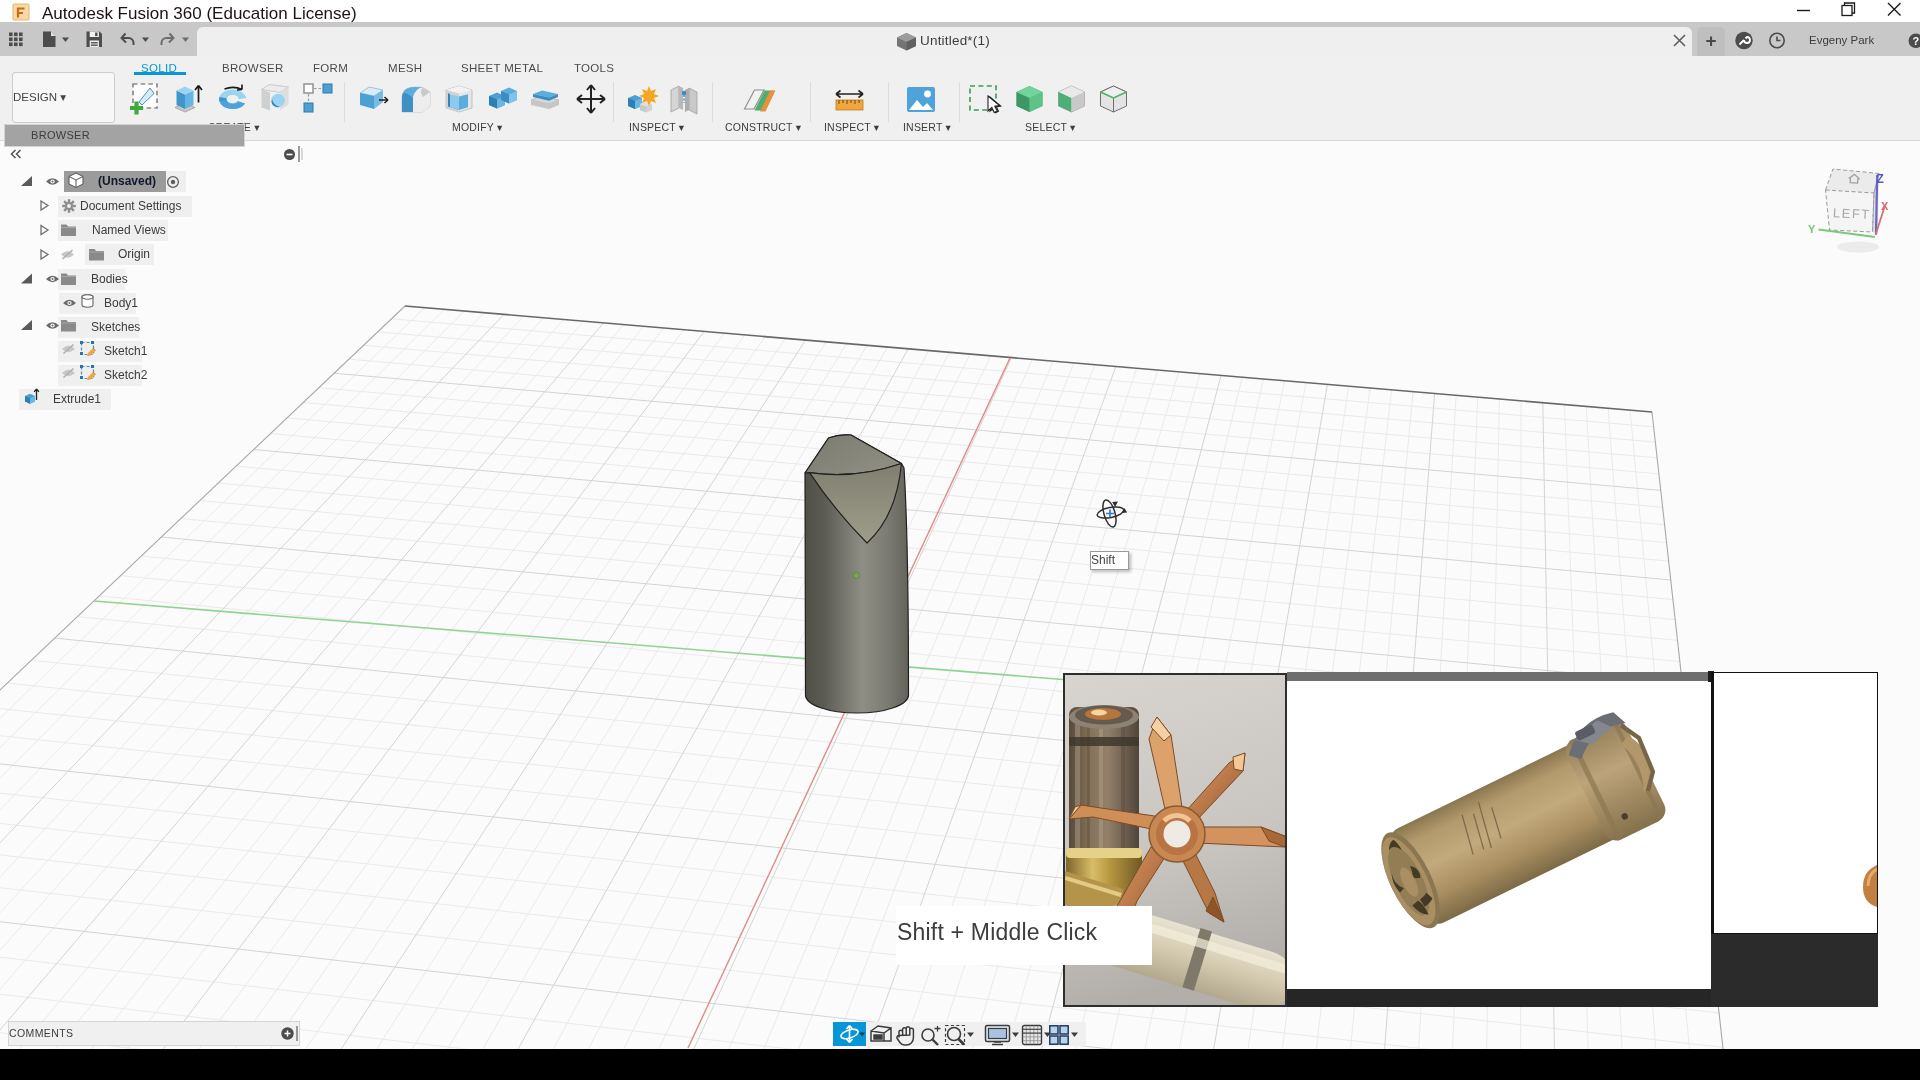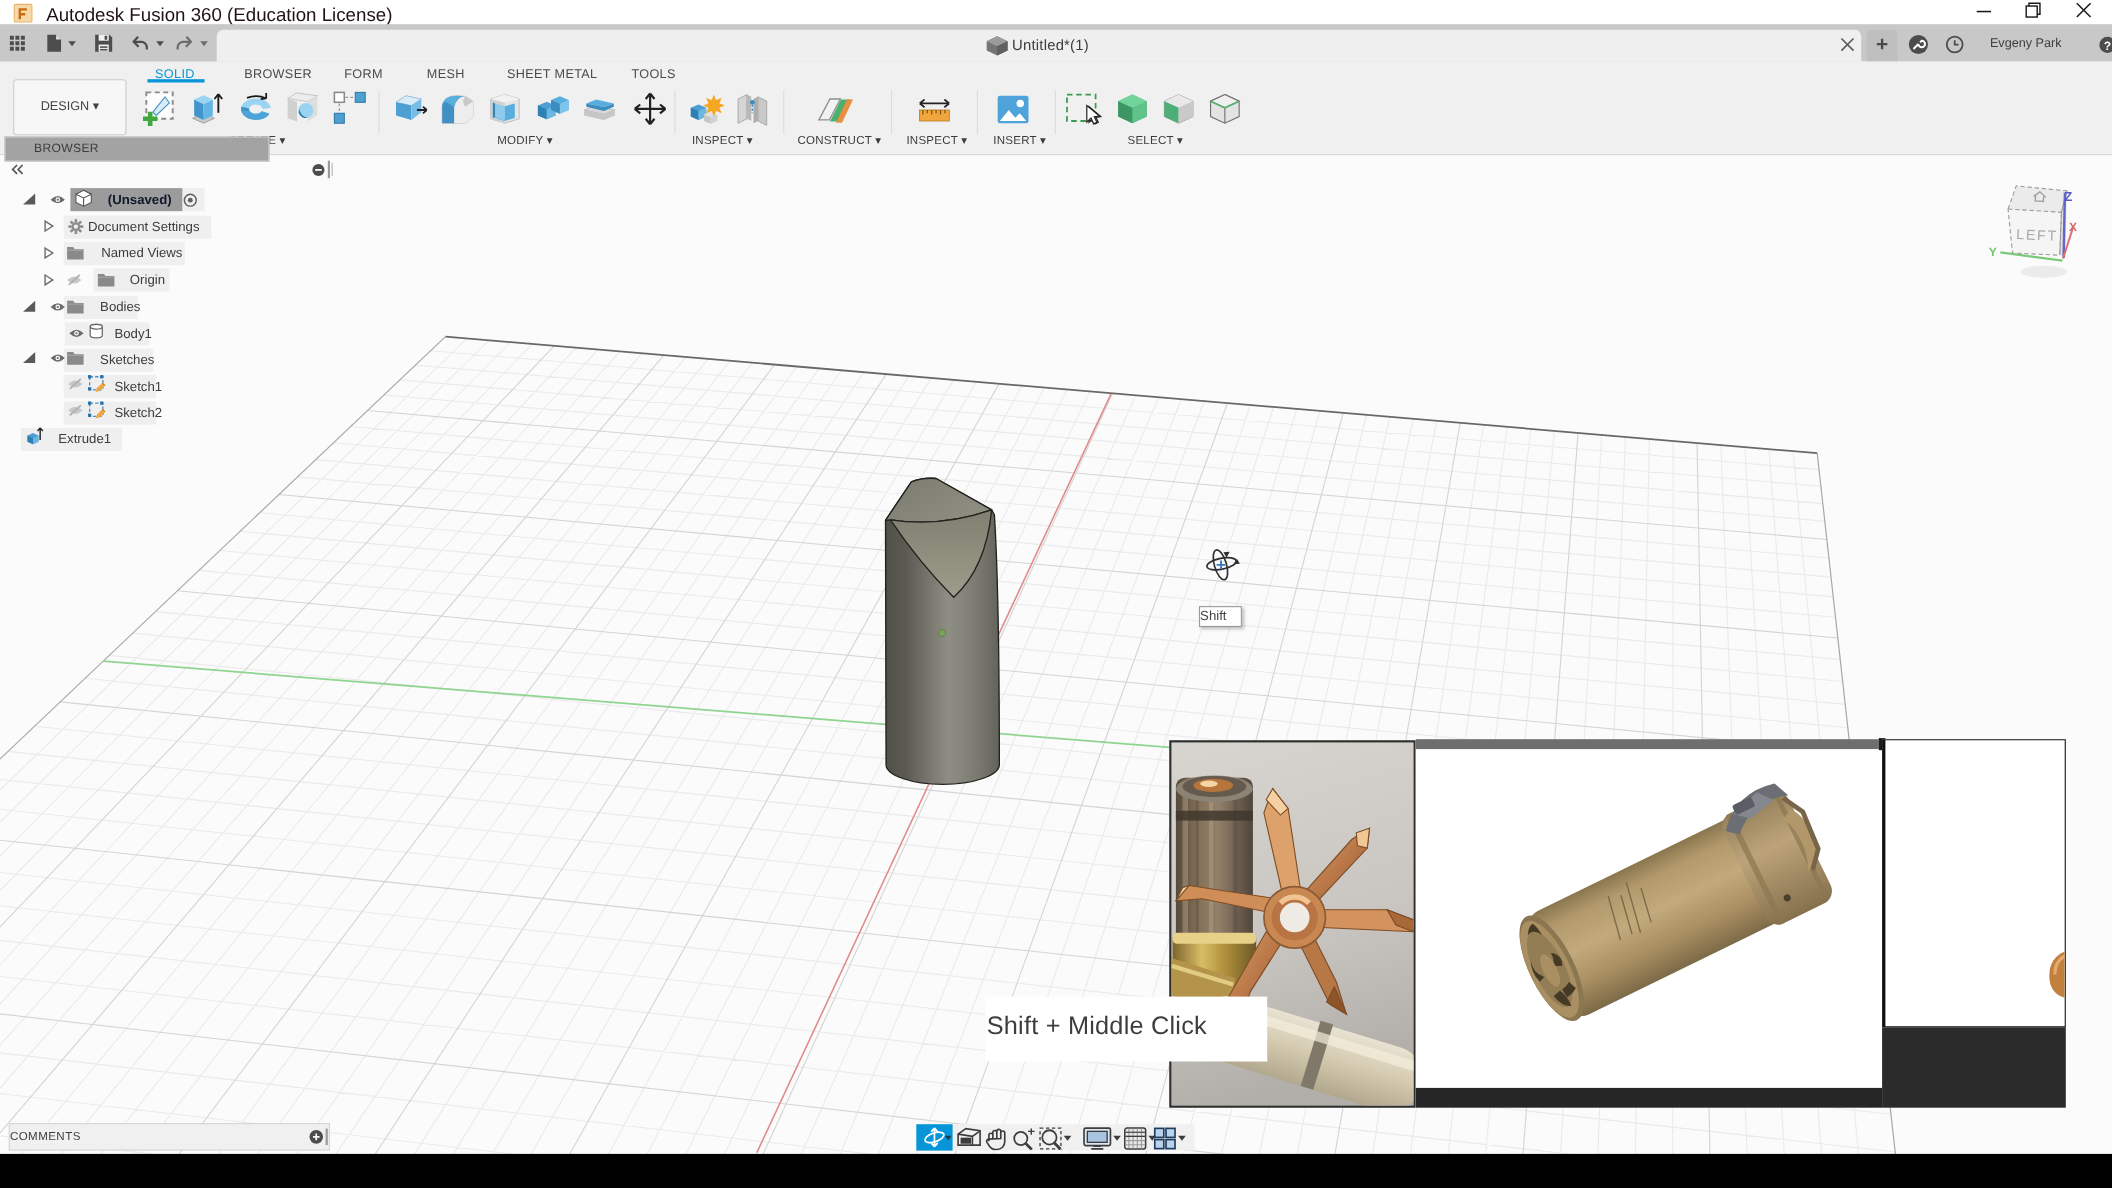--- a/index.html
+++ b/index.html
@@ -8,21 +8,21 @@
 #title-text{left:42px;top:4px;font-size:17px;color:#201018}
 #tabstrip{left:0;top:22px;width:1920px;height:34px;background:#c8c8c8}
 #qat{left:0;top:2px;width:197px;height:32px;background:#c8c8c8}
 #doctab{left:197px;top:5px;width:1495px;height:29px;background:#efefef;border-radius:6px 6px 0 0}
 #tabtitle{left:723px;top:6px;font-size:13.5px;color:#3d3d3d;letter-spacing:.2px}
 #plusbtn{left:1697px;top:5px;width:28px;height:29px;background:#bfbfbf;border-radius:5px 5px 0 0;color:#4a4a4a;font-size:19px;text-align:center;line-height:28px;font-weight:bold}
 #username{left:1809px;top:12px;font-size:11.5px;color:#3d3d3d}
 #ribbon{left:0;top:56px;width:1920px;height:85px;background:#f0f0f0;border-bottom:1px solid #d8d8d8}
 .rtab{top:6px;font-size:11.5px;color:#4b4b4b;letter-spacing:.3px}
 #solid-underline{left:134px;top:16px;width:52px;height:3px;background:#0696d7}
-#designbtn{left:12px;top:16px;width:103px;height:51px;background:#f7f7f7;border:1px solid #ccc;border-radius:3px;text-align:center;font-size:11.5px;color:#444;line-height:49px}
+#designbtn{left:12px;top:16px;width:103px;height:51px;background:#f7f7f7;border:1px solid #ccc;border-radius:3px;font-size:11.5px;color:#444;line-height:49px}
 .glabel{top:65px;font-size:10.5px;color:#3c3c3c;letter-spacing:.2px}
 .gsep{top:26px;width:1px;height:40px;background:#dcdcdc}
 #canvas{left:0;top:141px;width:1920px;height:908px;background:#fbfbfb}
 #browser-head{left:4px;top:124px;width:241px;height:23px;background:#a3a3a3;border:1px solid #d4d4d4;font-size:11px;color:#3d3d3d;line-height:21px;letter-spacing:.3px}
 .trow{font-size:12px;color:#3c3c3c;line-height:20px;height:20px}
 .rowbg{background:#efeff0}
 #comments{left:8px;top:1021px;width:292px;height:25px;background:#f0f0f0;border:1px solid #d4d4d4;font-size:10.5px;color:#3d3d3d;line-height:23px;letter-spacing:.4px}
 #navbar{left:833px;top:1022px;width:253px;height:24px;background:#f0f0f0}
 #navblue{left:833px;top:1022px;width:33px;height:24px;background:#0696d7}
 #bottomstrip{left:0;top:1049px;width:1920px;height:31px;background:#000}

